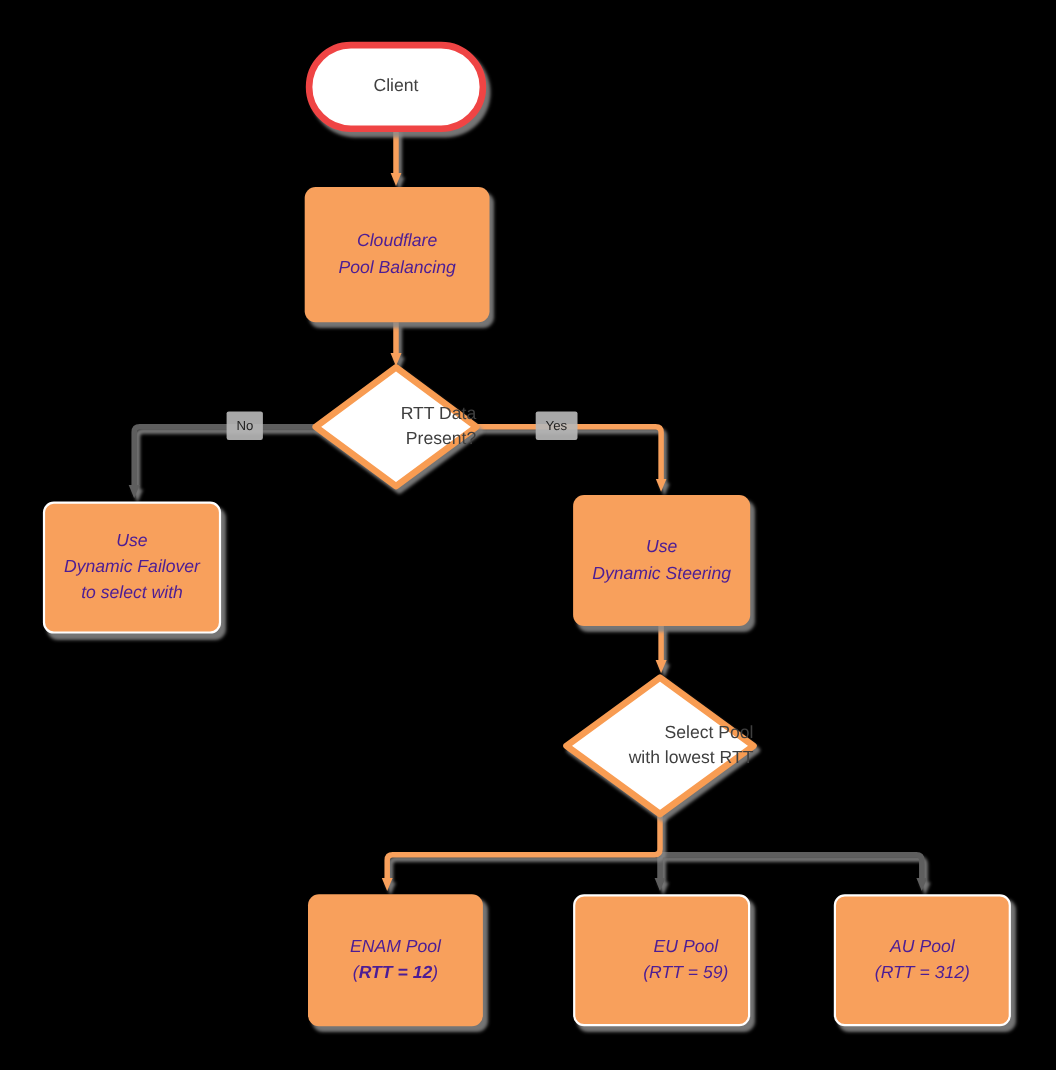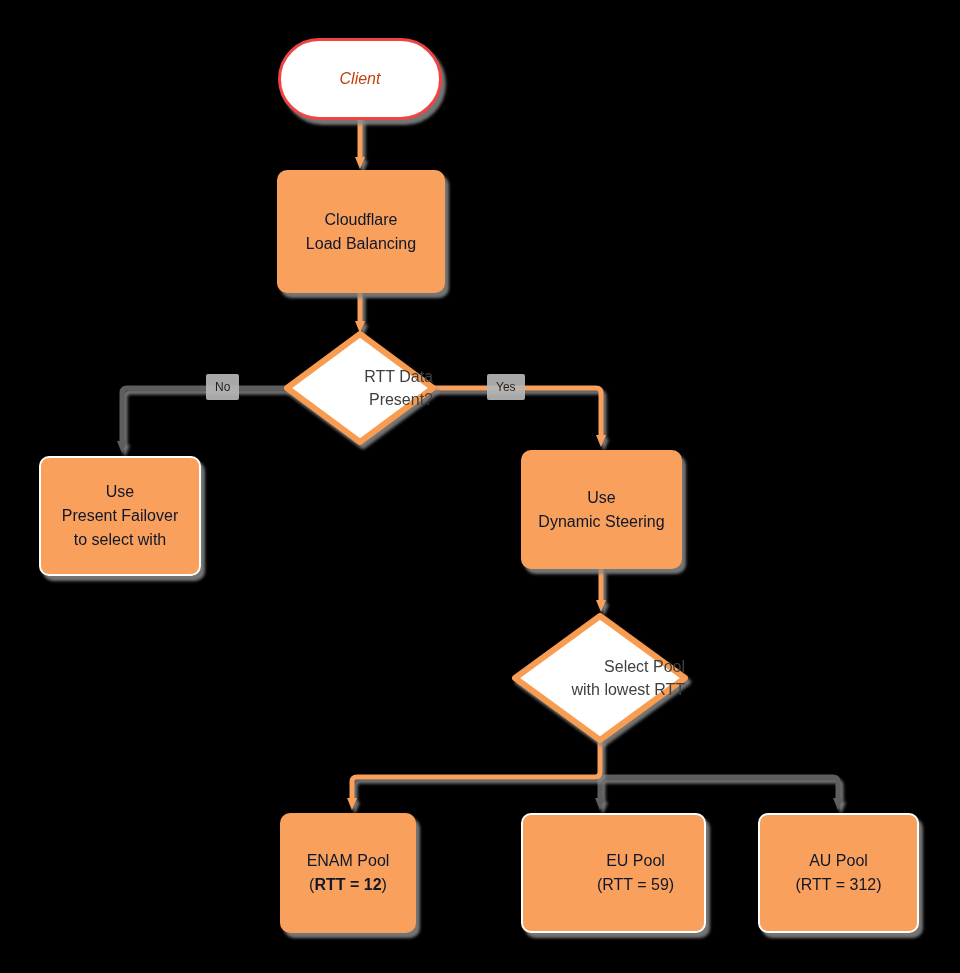--- a/index.html
+++ b/index.html
@@ -23,29 +23,29 @@
     position: absolute;
     display: flex; flex-direction: column;
     align-items: center; justify-content: center;
     text-align: center;
     box-sizing: border-box;
     font-size: 16px; line-height: 24px;
     box-shadow: 4px 5px 3px rgba(138,138,138,0.85);
   }
   .terminator {
     background: #FFFFFF;
-    border: 3px solid #ef4444;
+    border: 6px solid #ef4444;
     border-radius: 44px;
-    color: #c2410c;
-    font-style: italic;
+    color: #404040;
   }
   .process {
     background: #F8A05C;
     border-radius: 10px;
-    color: #0f172a;
+    color: #4c1d95;
+    font-style: italic;
   }
   .process.white-edge { border: 2px solid #FFFFFF; }
 
   .diamond-text {
     position: absolute;
     display: flex; flex-direction: column;
     align-items: flex-end; justify-content: center;
     text-align: center;
     color: #3F3F3F;
     font-size: 16px; line-height: 23px;
@@ -95,55 +95,55 @@
     <polygon class="sh" points="360,334 433,388 360,442 287,388" fill="#FFFFFF" stroke="#F89C52" stroke-width="6" stroke-linejoin="round"></polygon>
     <polygon class="sh" points="600,616 685,678 600,740 515,678" fill="#FFFFFF" stroke="#F89C52" stroke-width="6" stroke-linejoin="round"></polygon>
   </svg>
 
   <div class="node terminator" style="left:278px; top:38px; width:164px; height:82px;">
     <div>Client</div>
   </div>
 
   <div class="node process" style="left:277px; top:170px; width:168px; height:123px;">
     <div>Cloudflare</div>
-    <div>Load Balancing</div>
+    <div>Pool Balancing</div>
   </div>
 
   <div class="diamond-text" style="left:287px; top:352px; width:146px; height:72px;">
     <div>RTT Data</div>
     <div>Present?</div>
   </div>
 
   <div class="edge-label" style="left:206px; top:374px;">No</div>
   <div class="edge-label" style="left:487px; top:374px;">Yes</div>
 
   <div class="node process white-edge" style="left:39px; top:456px; width:162px; height:120px;">
     <div>Use</div>
-    <div>Present Failover</div>
+    <div>Dynamic Failover</div>
     <div>to select with</div>
   </div>
 
   <div class="node process" style="left:521px; top:450px; width:161px; height:119px;">
     <div>Use</div>
     <div>Dynamic Steering</div>
   </div>
 
   <div class="diamond-text" style="left:515px; top:642px; width:170px; height:72px;">
     <div>Select Pool</div>
     <div>with lowest RTT</div>
   </div>
 
-  <div class="node process" style="left:280px; top:813px; width:136px; height:120px;">
+  <div class="node process" style="left:280px; top:813px; width:159px; height:120px;">
     <div>ENAM Pool</div>
     <div>
       <span>(</span><span class="bold">RTT = 12</span><span>)</span>
     </div>
   </div>
 
-  <div class="node process white-edge" style="left:521px; top:813px; width:185px; height:120px;padding-left:44px;">
+  <div class="node process white-edge" style="left:521px; top:813px; width:161px; height:120px;padding-left:44px;">
     <div>EU Pool</div>
     <div>(RTT = 59)</div>
   </div>
 
   <div class="node process white-edge" style="left:758px; top:813px; width:161px; height:120px;">
     <div>AU Pool</div>
     <div>(RTT = 312)</div>
   </div>
 
 </div>

